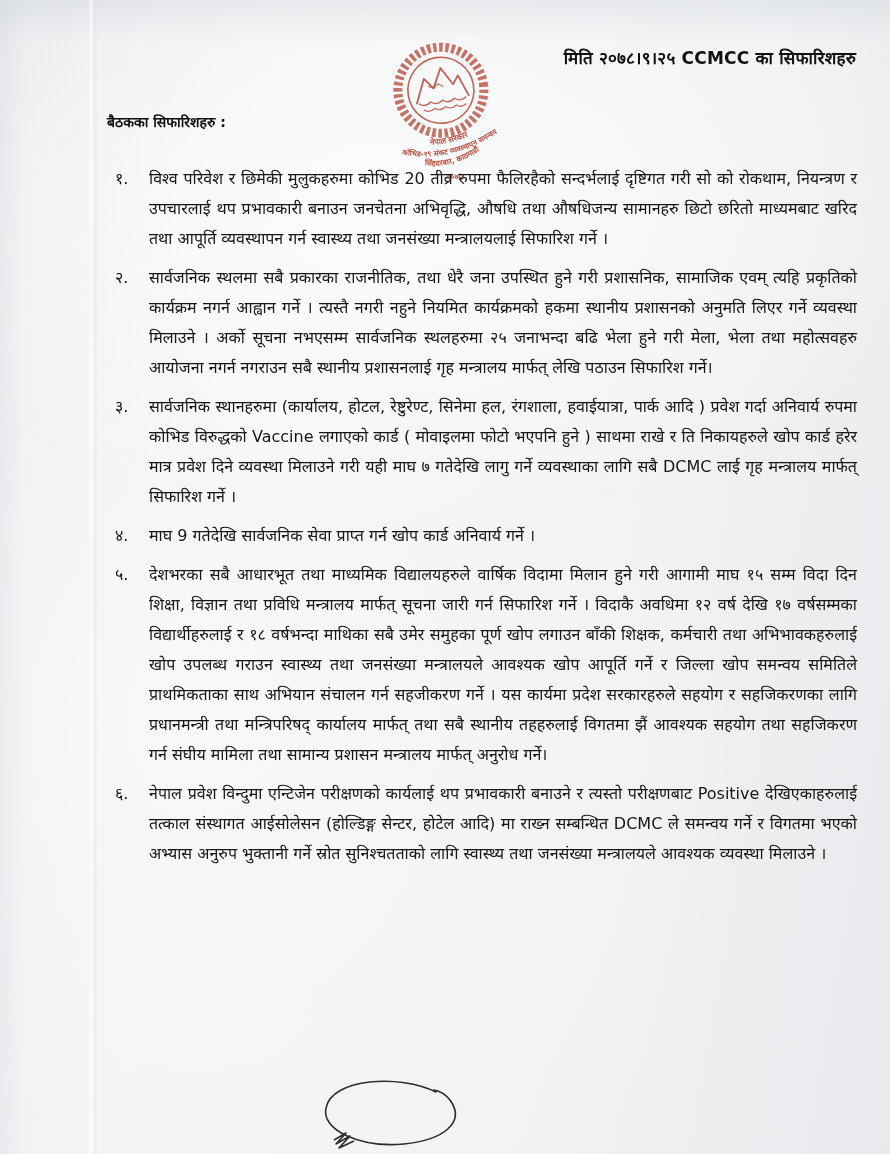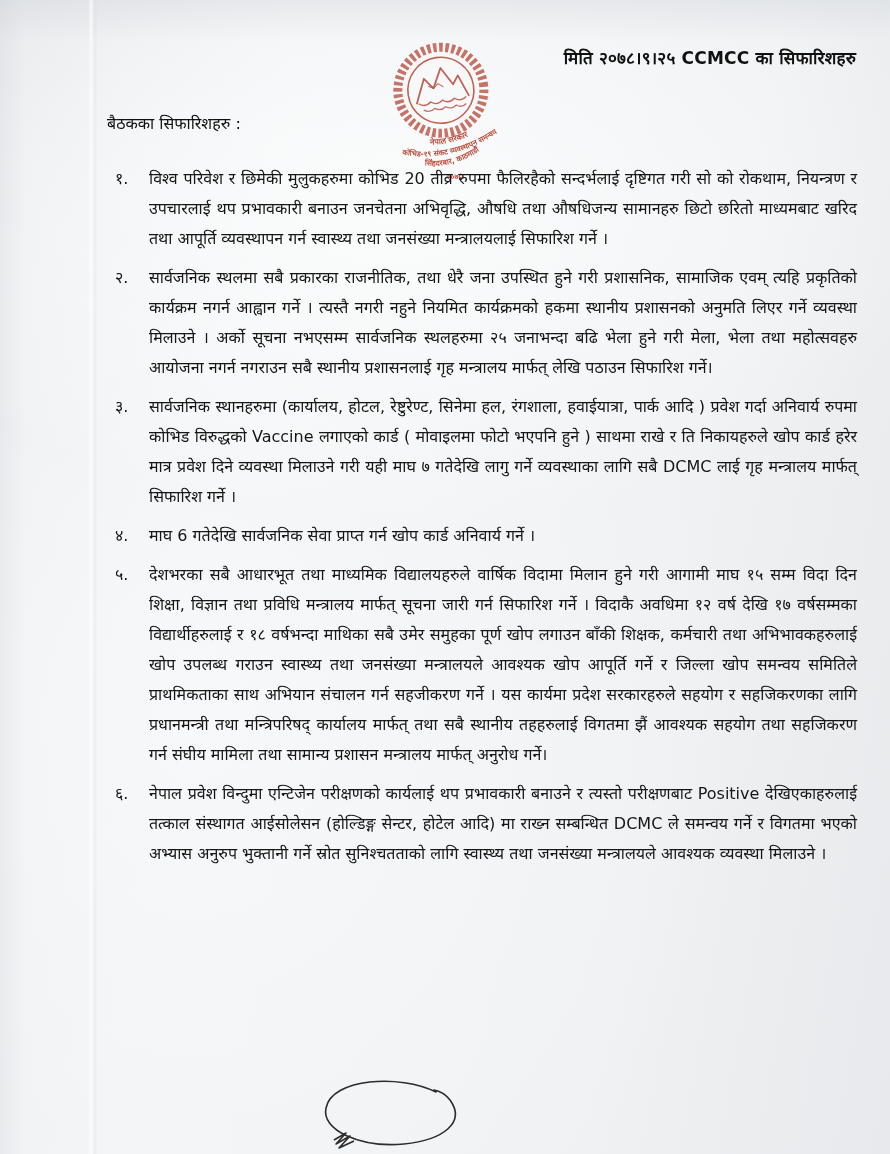--- a/index.html
+++ b/index.html
@@ -45,22 +45,22 @@
     left: 366px;
     top: 40px;
     width: 156px;
     height: 146px;
     opacity: 0.88;
   }
   .doc-title {
     position: absolute;
     left: 107px;
     top: 112px;
-    font-size: 16px;
-    font-weight: normal;
+    font-size: 14px;
+    font-weight: bold;
     color: #101010;
     text-align: right;
   }
   .items {
     position: absolute;
     left: 115px;
     top: 164px;
     width: 742px;
   }
   .item {
@@ -147,21 +147,21 @@
       <div class="item-text">सार्वजनिक स्थलमा सबै प्रकारका राजनीतिक, तथा धेरै जना उपस्थित हुने गरी प्रशासनिक, सामाजिक एवम् त्यहि प्रकृतिको कार्यक्रम नगर्न आह्वान गर्ने । त्यस्तै नगरी नहुने नियमित कार्यक्रमको हकमा स्थानीय प्रशासनको अनुमति लिएर गर्ने व्यवस्था मिलाउने । अर्को सूचना नभएसम्म सार्वजनिक स्थलहरुमा २५ जनाभन्दा बढि भेला हुने गरी मेला, भेला तथा महोत्सवहरु आयोजना नगर्न नगराउन सबै स्थानीय प्रशासनलाई गृह मन्त्रालय मार्फत् लेखि पठाउन सिफारिश गर्ने।</div>
     </div>
 
     <div class="item">
       <div class="item-number">३.</div>
       <div class="item-text">सार्वजनिक स्थानहरुमा (कार्यालय, होटल, रेष्टुरेण्ट, सिनेमा हल, रंगशाला, हवाईयात्रा, पार्क आदि ) प्रवेश गर्दा अनिवार्य रुपमा कोभिड विरुद्धको Vaccine लगाएको कार्ड ( मोवाइलमा फोटो भएपनि हुने ) साथमा राखे र ति निकायहरुले खोप कार्ड हरेर मात्र प्रवेश दिने व्यवस्था मिलाउने गरी यही माघ ७ गतेदेखि लागु गर्ने व्यवस्थाका लागि सबै DCMC लाई गृह मन्त्रालय मार्फत् सिफारिश गर्ने ।</div>
     </div>
 
     <div class="item">
       <div class="item-number">४.</div>
-      <div class="item-text">माघ 6 गतेदेखि सार्वजनिक सेवा प्राप्त गर्न खोप कार्ड अनिवार्य गर्ने ।</div>
+      <div class="item-text">माघ 9 गतेदेखि सार्वजनिक सेवा प्राप्त गर्न खोप कार्ड अनिवार्य गर्ने ।</div>
     </div>
 
     <div class="item">
       <div class="item-number">५.</div>
       <div class="item-text">देशभरका सबै आधारभूत तथा माध्यमिक विद्यालयहरुले वार्षिक विदामा मिलान हुने गरी आगामी माघ १५ सम्म विदा दिन शिक्षा, विज्ञान तथा प्रविधि मन्त्रालय मार्फत् सूचना जारी गर्न सिफारिश गर्ने । विदाकै अवधिमा १२ वर्ष देखि १७ वर्षसम्मका विद्यार्थीहरुलाई र १८ वर्षभन्दा माथिका सबै उमेर समुहका पूर्ण खोप लगाउन बाँकी शिक्षक, कर्मचारी तथा अभिभावकहरुलाई खोप उपलब्ध गराउन स्वास्थ्य तथा जनसंख्या मन्त्रालयले आवश्यक खोप आपूर्ति गर्ने र जिल्ला खोप समन्वय समितिले प्राथमिकताका साथ अभियान संचालन गर्न सहजीकरण गर्ने । यस कार्यमा प्रदेश सरकारहरुले सहयोग र सहजिकरणका लागि प्रधानमन्त्री तथा मन्त्रिपरिषद् कार्यालय मार्फत्  तथा सबै स्थानीय तहहरुलाई विगतमा झैं आवश्यक सहयोग तथा सहजिकरण गर्न संघीय मामिला तथा सामान्य प्रशासन मन्त्रालय मार्फत् अनुरोध गर्ने।</div>
     </div>
 
     <div class="item">
       <div class="item-number">६.</div>
       <div class="item-text">नेपाल प्रवेश विन्दुमा एन्टिजेन परीक्षणको कार्यलाई थप प्रभावकारी बनाउने र त्यस्तो परीक्षणबाट Positive देखिएकाहरुलाई तत्काल संस्थागत आईसोलेसन (होल्डिङ्ग सेन्टर, होटेल आदि) मा राख्न सम्बन्धित DCMC ले समन्वय गर्ने र विगतमा भएको अभ्यास अनुरुप भुक्तानी गर्ने स्रोत सुनिश्चतताको लागि स्वास्थ्य तथा जनसंख्या मन्त्रालयले आवश्यक व्यवस्था मिलाउने ।</div>

